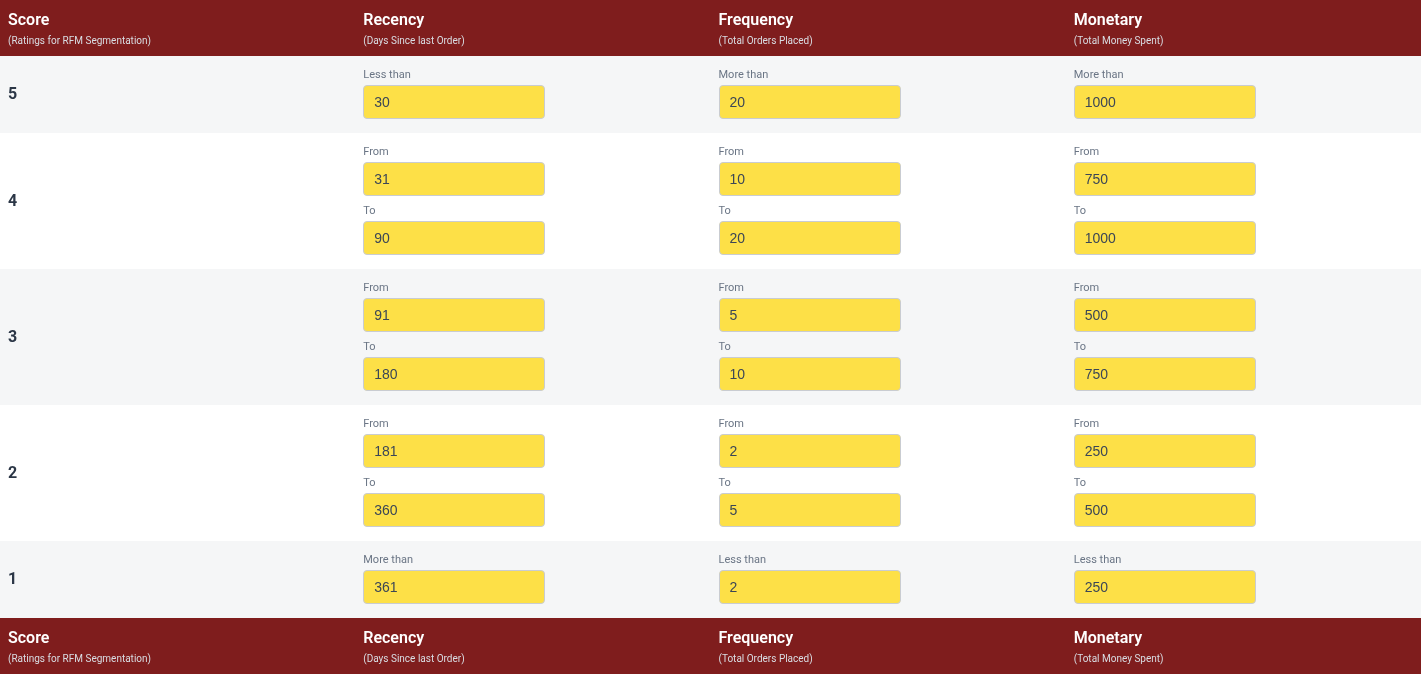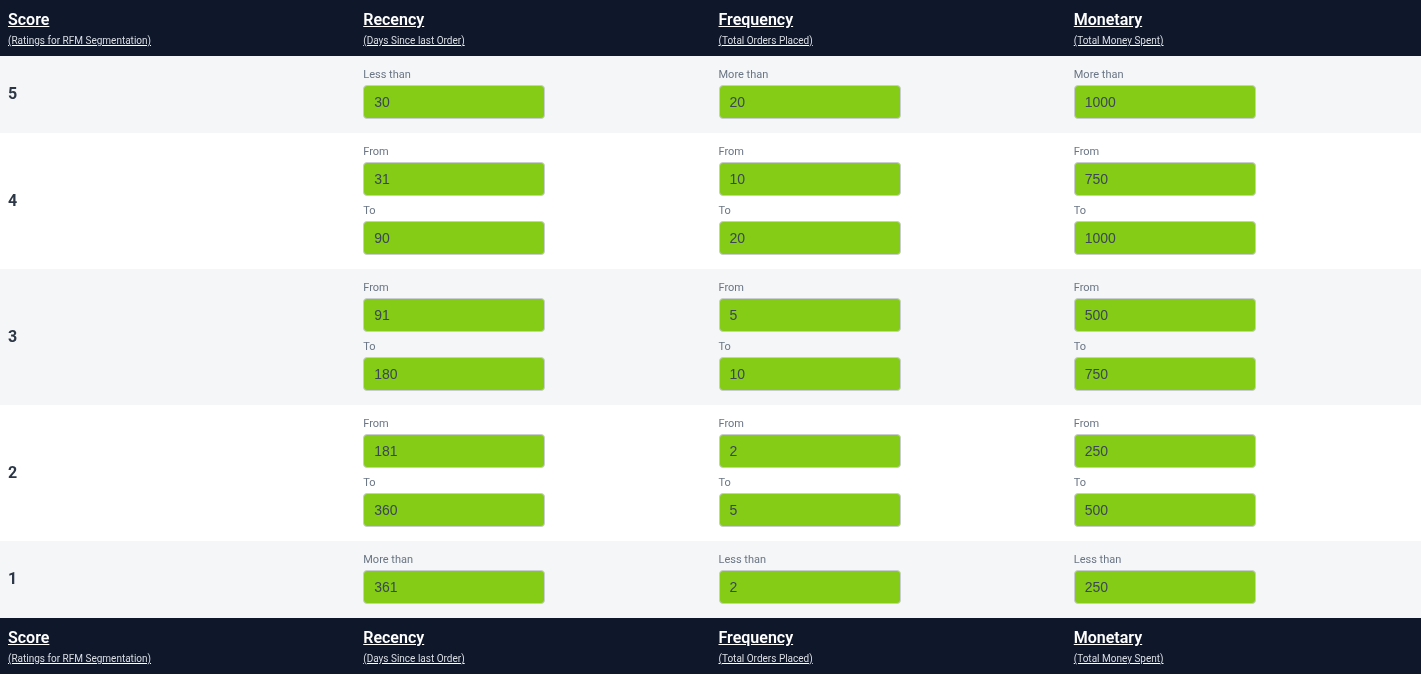--- a/index.html
+++ b/index.html
@@ -8,23 +8,22 @@
     font-size: 14px;
     color: #3b4656;
     background: #fff;
     width: 1421px;
   }
   table {
     width: 100%;
     border-collapse: collapse;
   }
   thead tr, tfoot tr {
-    background: #0f172a;
+    background: #7f1d1d;
     color: #fff;
-    text-decoration: underline;
   }
   thead th, tfoot th {
     text-align: left;
     font-weight: 600;
     padding: 10px 8px 6px 8px;
     vertical-align: top;
   }
   thead th .th-title, tfoot th .th-title {
     font-size: 16px;
     font-weight: 600;
@@ -60,21 +59,21 @@
     margin-bottom: 4px;
   }
   .field-input {
     width: 182px;
     height: 34px;
     padding: 6px 10px;
     border: 1px solid #c9ccd1;
     border-radius: 4px;
     font-size: 14px;
     color: #3b4656;
-    background: #84cc16;
+    background: #fde047;
   }
   col.col-score { width: 25%; }
   col.col-other { width: 25%; }
 </style>
 </head>
 <body>
 
 <table>
   <colgroup>
     <col class="col-score">

